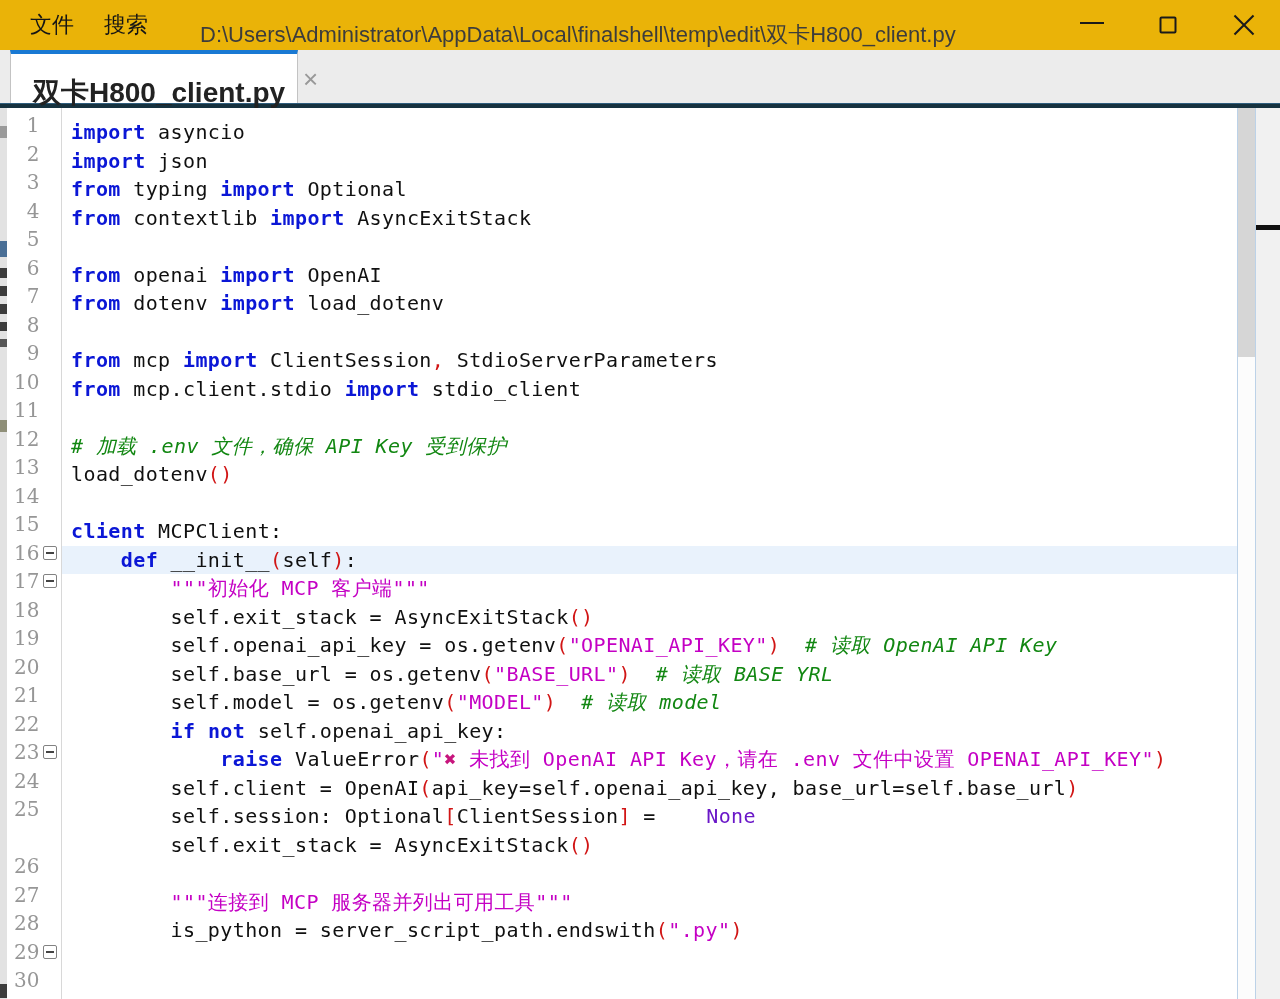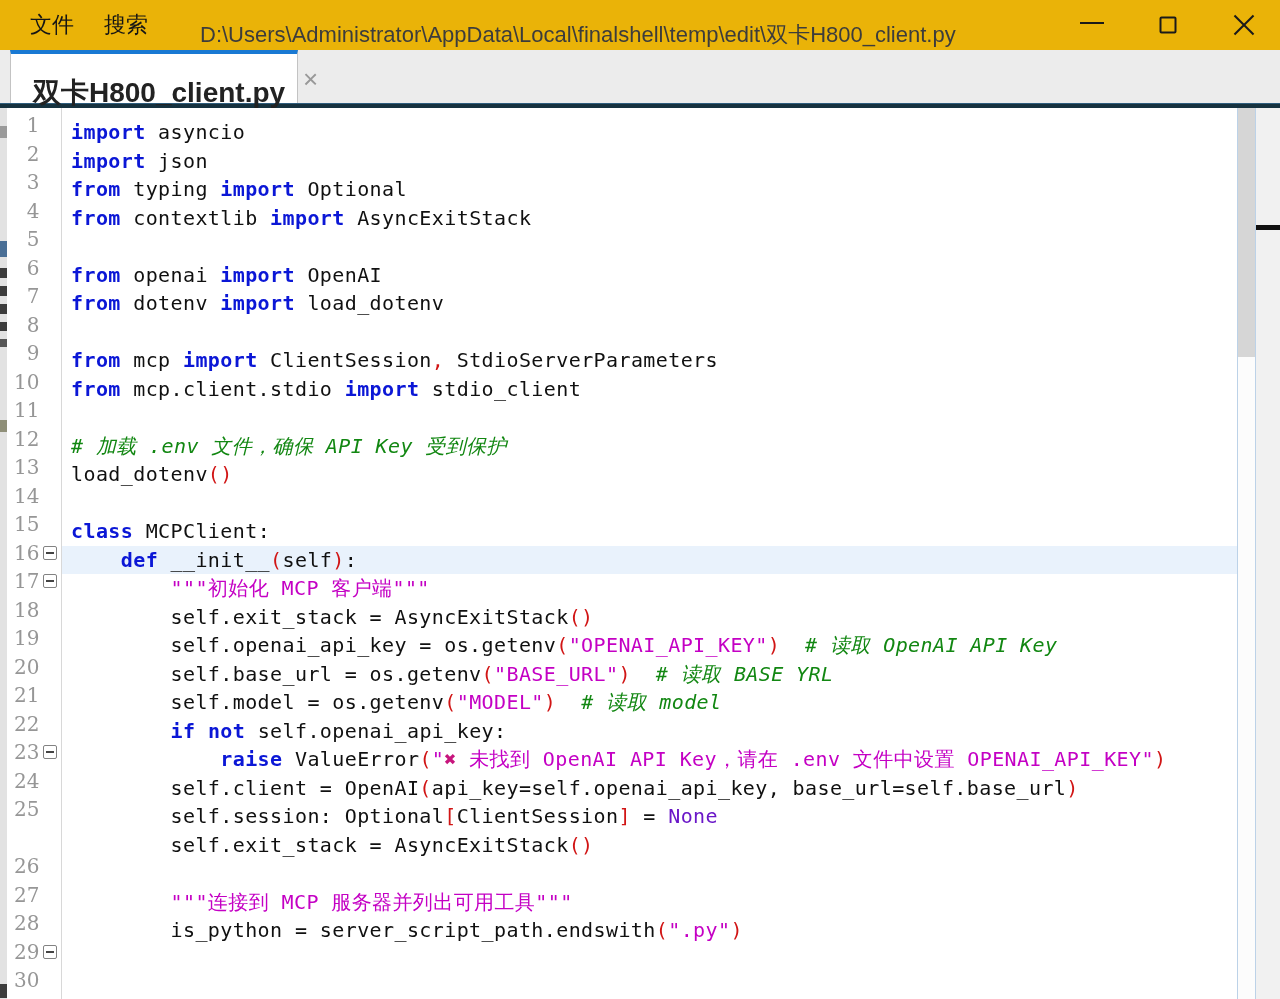--- a/index.html
+++ b/index.html
@@ -45,21 +45,21 @@
 
   .code { flex:1; padding-top:10px; padding-left:9px; overflow:hidden; background:#fff;
           font-family:"DejaVu Sans Mono", monospace; font-size:20px; letter-spacing:0.4px; }
   .code-row { height:28.5px; line-height:28.5px; white-space:pre; }
   .code-row.active { background:var(--active_line_bg); margin-left:-9px; padding-left:9px; }
   .tok-k { color:var(--keyword); font-weight:bold; }
   .tok-t { color:var(--text); }
   .tok-s { color:var(--string); }
   .tok-c { color:var(--comment); font-style:italic; }
   .tok-p { color:var(--bracket); }
-  .tok-v { color:var(--constant); }
+  .tok-v { color:var(--constant);margin-left:38px; }
   .tok-b { color:var(--builtin); }
   .tok-x { color:var(--error_x); font-weight:bold; }
 
   .scrollbar { width:19px; flex:none; background:#fcfcfc; border-left:1px solid #bcd2e8;
                border-right:1px solid #bcd2e8; position:relative; }
   .scroll-thumb { position:absolute; left:0; width:100%; background:#d6d6d6; cursor:pointer; }
   .rightstrip { width:24px; flex:none; background:#f1f1f1; position:relative; }
   .right-black-line { position:absolute; left:0; width:100%; height:5px; background:#111; }
 </style>
 </head>
@@ -252,21 +252,21 @@
       <div class="code-row"></div>
       <div class="code-row"><span class="tok-k">from</span><span class="tok-t"> openai </span><span class="tok-k">import</span><span class="tok-t"> OpenAI</span></div>
       <div class="code-row"><span class="tok-k">from</span><span class="tok-t"> dotenv </span><span class="tok-k">import</span><span class="tok-t"> load_dotenv</span></div>
       <div class="code-row"></div>
       <div class="code-row"><span class="tok-k">from</span><span class="tok-t"> mcp </span><span class="tok-k">import</span><span class="tok-t"> ClientSession</span><span class="tok-p">,</span><span class="tok-t"> StdioServerParameters</span></div>
       <div class="code-row"><span class="tok-k">from</span><span class="tok-t"> mcp.client.stdio </span><span class="tok-k">import</span><span class="tok-t"> stdio_client</span></div>
       <div class="code-row"></div>
       <div class="code-row"><span class="tok-c"># 加载 .env 文件，确保 API Key 受到保护</span></div>
       <div class="code-row"><span class="tok-t">load_dotenv</span><span class="tok-p">()</span></div>
       <div class="code-row"></div>
-      <div class="code-row"><span class="tok-k">class</span><span class="tok-t"> MCPClient:</span></div>
+      <div class="code-row"><span class="tok-k">client</span><span class="tok-t"> MCPClient:</span></div>
       <div class="code-row active"><span class="tok-t">    </span><span class="tok-k">def</span><span class="tok-t"> __init__</span><span class="tok-p">(</span><span class="tok-t">self</span><span class="tok-p">)</span><span class="tok-t">:</span></div>
       <div class="code-row"><span class="tok-t">        </span><span class="tok-s">"""初始化 MCP 客户端"""</span></div>
       <div class="code-row"><span class="tok-t">        self.exit_stack = AsyncExitStack</span><span class="tok-p">()</span></div>
       <div class="code-row"><span class="tok-t">        self.openai_api_key = os.getenv</span><span class="tok-p">(</span><span class="tok-s">"OPENAI_API_KEY"</span><span class="tok-p">)</span><span class="tok-t">  </span><span class="tok-c"># 读取 OpenAI API Key</span></div>
       <div class="code-row"><span class="tok-t">        self.base_url = os.getenv</span><span class="tok-p">(</span><span class="tok-s">"BASE_URL"</span><span class="tok-p">)</span><span class="tok-t">  </span><span class="tok-c"># 读取 BASE YRL</span></div>
       <div class="code-row"><span class="tok-t">        self.model = os.getenv</span><span class="tok-p">(</span><span class="tok-s">"MODEL"</span><span class="tok-p">)</span><span class="tok-t">  </span><span class="tok-c"># 读取 model</span></div>
       <div class="code-row"><span class="tok-t">        </span><span class="tok-k">if</span><span class="tok-t"> </span><span class="tok-k">not</span><span class="tok-t"> self.openai_api_key:</span></div>
       <div class="code-row"><span class="tok-t">            </span><span class="tok-k">raise</span><span class="tok-t"> ValueError</span><span class="tok-p">(</span><span class="tok-s">"</span><span class="tok-x">✖</span><span class="tok-s"> 未找到 OpenAI API Key，请在 .env 文件中设置 OPENAI_API_KEY"</span><span class="tok-p">)</span></div>
       <div class="code-row"><span class="tok-t">        self.client = OpenAI</span><span class="tok-p">(</span><span class="tok-t">api_key=self.openai_api_key, base_url=self.base_url</span><span class="tok-p">)</span></div>
       <div class="code-row"><span class="tok-t">        self.session: Optional</span><span class="tok-p">[</span><span class="tok-t">ClientSession</span><span class="tok-p">]</span><span class="tok-t"> = </span><span class="tok-v">None</span></div>

